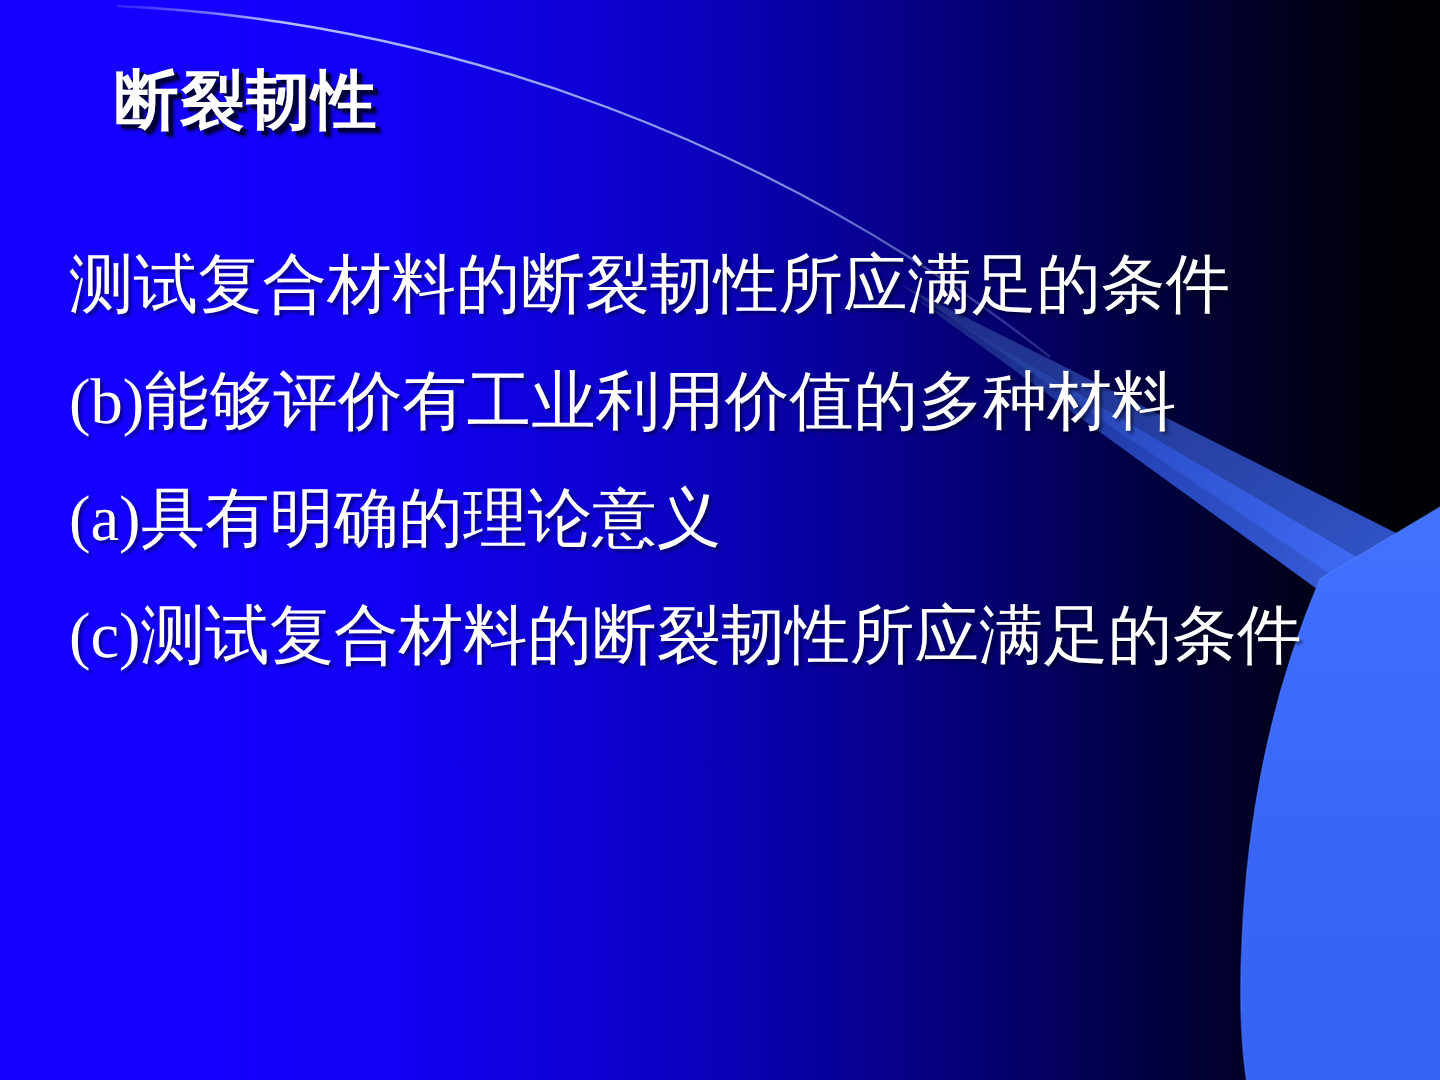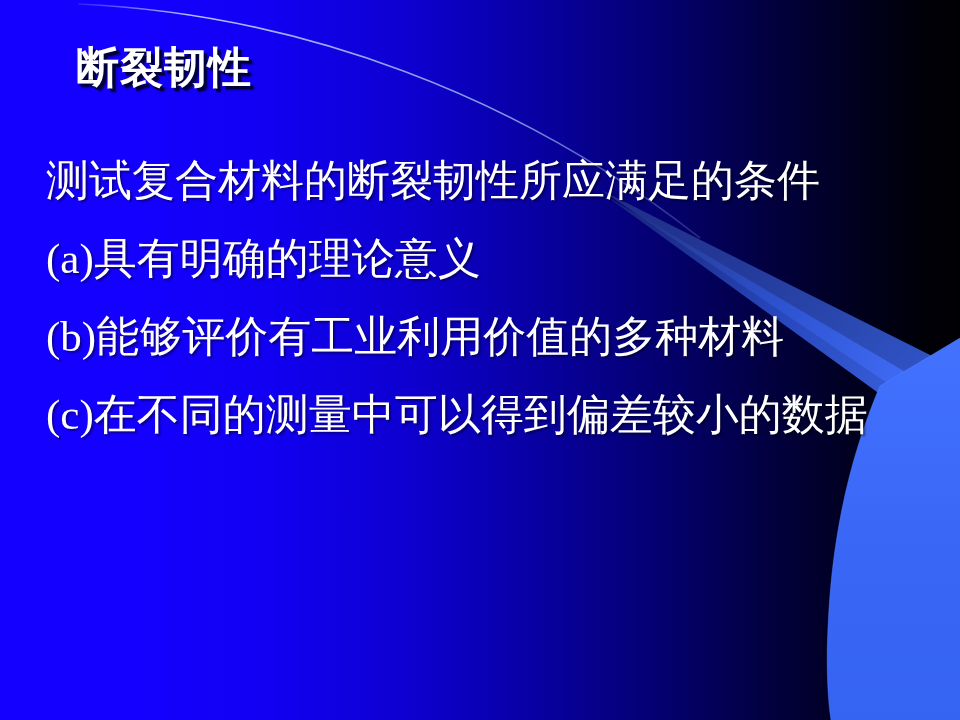--- a/index.html
+++ b/index.html
@@ -42,21 +42,21 @@
     font-size: 43px;
     line-height: 1;
     color: #ffffff;
     text-shadow: 3px 3px 0 #00003c, 4px 4px 2px rgba(0,0,0,0.55);
     white-space: nowrap;
     letter-spacing: 1px;
   }
   .body-block {
     position: absolute;
     left: 46px;
-    top: 142px;
+    top: 152px;
     width: 900px;
   }
   .body-line {
     color: #ffffff;
     font-size: 43px;
     line-height: 78px;
     height: 78px;
     white-space: nowrap;
     text-shadow: 2px 2px 2px rgba(0,0,10,0.45);
     font-family: "Liberation Serif", "DejaVu Serif", serif;
@@ -105,18 +105,18 @@
 
     <path d="M 960 338 L 880 386
              C 852 452, 832 530, 828 628
              C 826 668, 828 700, 831 720" fill="none" stroke="#5a84ff" stroke-width="1" opacity="0.45"></path>
   </svg>
 
   <div class="title">断裂韧性</div>
 
   <div class="body-block">
     <div class="body-line">测试复合材料的断裂韧性所应满足的条件</div>
+    <div class="body-line">(b)能够评价有工业利用价值的多种材料</div>
     <div class="body-line">(a)具有明确的理论意义</div>
-    <div class="body-line">(b)能够评价有工业利用价值的多种材料</div>
-    <div class="body-line">(c)在不同的测量中可以得到偏差较小的数据</div>
+    <div class="body-line">(c)测试复合材料的断裂韧性所应满足的条件</div>
   </div>
 
 </div>
 
 </body></html>

